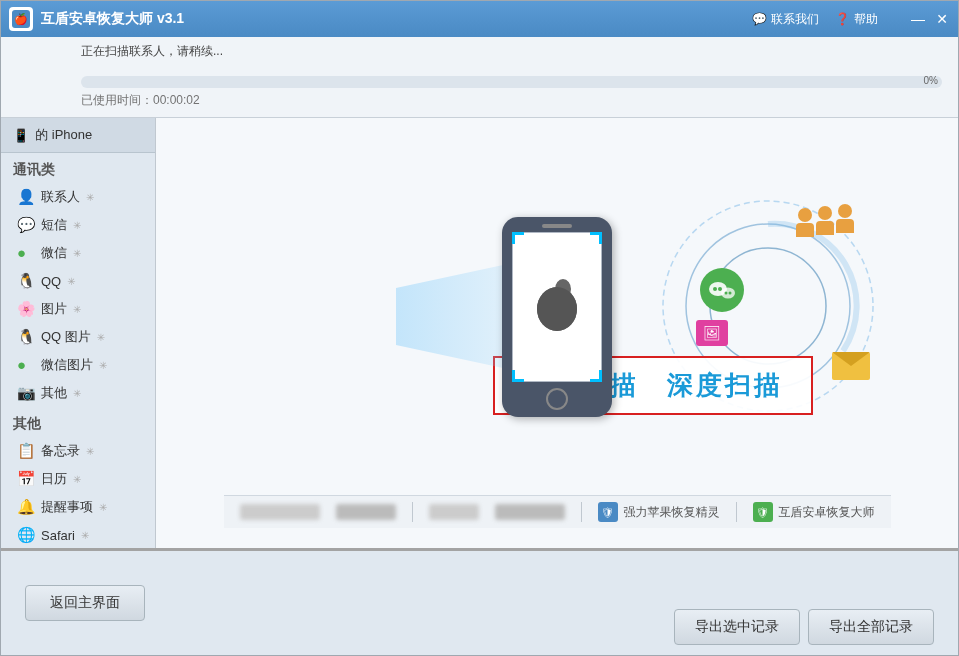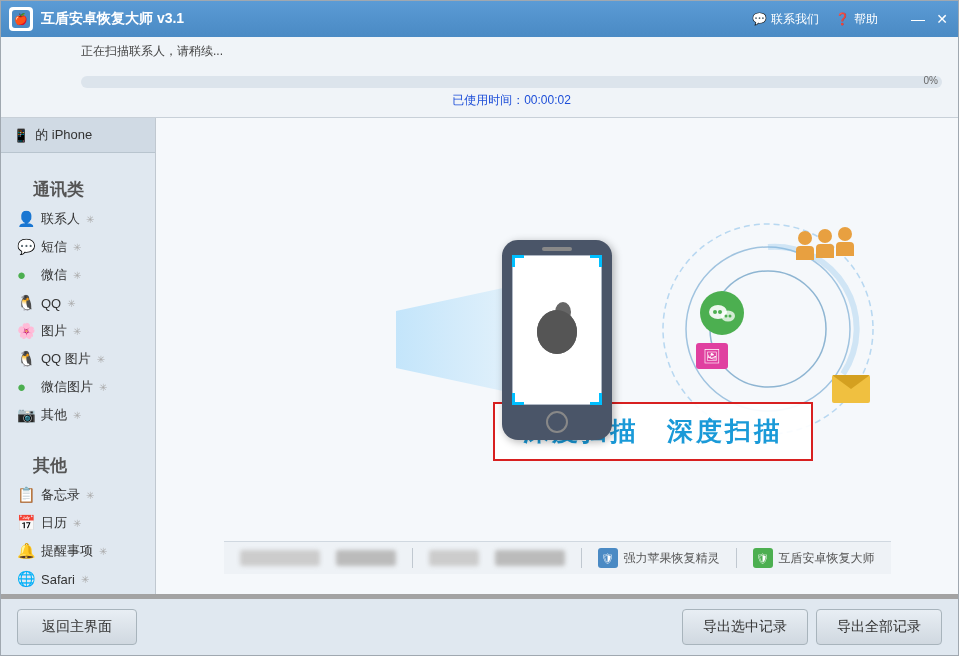--- a/index.html
+++ b/index.html
@@ -21,33 +21,33 @@
     .win-ctrl { width: 16px; height: 16px; display: flex; align-items: center; justify-content: center; color: #fff; font-size: 14px; cursor: pointer; }
 
     
     .progress-area {
       background: #f0f4f8; padding: 6px 16px 8px 80px; border-bottom: 1px solid #c8d0d8; flex-shrink: 0;
     }
     .progress-label { font-size: 12px; color: #444; margin-bottom: 16px; }
     .progress-bar-wrap { background: #dce4ec; height: 12px; border-radius: 6px; position: relative; }
     .progress-bar-fill { background: linear-gradient(to right, #7ab8e8, #5a9fd8); height: 100%; border-radius: 6px; width: 0%; }
     .progress-pct { position: absolute; right: 4px; top: -1px; font-size: 10px; color: #666; }
-    .progress-time { font-size: 12px; color: #1d4ed8; margin-top: 4px; text-align: center; }
+    .progress-time { font-size: 12px; color: #737373; margin-top: 4px; text-align: left; }
 
     
     .main-area { display: flex; flex: 1; overflow: hidden; }
 
     
     .sidebar {
       width: 155px; background: #e0e8f0; border-right: 1px solid #c0c8d0; display: flex; flex-direction: column; flex-shrink: 0; padding-bottom: 8px; overflow-y: auto;
     }
     .device-label {
       padding: 8px 12px; font-size: 13px; color: #333; background: #d0dae4; border-bottom: 1px solid #b8c4ce; display: flex; align-items: center; gap: 6px;
     }
-    .sidebar-section-title { font-size: 17px; color: #555; padding: 25px 12px 4px 12px; font-weight: bold; margin-left: 20px; }
+    .sidebar-section-title { font-size: 14px; color: #555; padding: 8px 12px 4px 12px; font-weight: bold; }
     .sidebar-item {
       display: flex; align-items: center; gap: 6px; padding: 5px 12px 5px 16px; cursor: pointer; font-size: 13px; color: #333;
     }
     .sidebar-item-icon { width: 18px; height: 18px; flex-shrink: 0; font-size: 15px; }
 
     
     .content { flex: 1; display: flex; flex-direction: column; align-items: center; padding: 20px; background: #f5f8fb; position: relative; }
 
     
     .illustration { flex: 1; display: flex; align-items: center; justify-content: center; width: 100%; position: relative; min-height: 300px; }
@@ -71,28 +71,28 @@
     .ad-bar { display: flex; align-items: center; gap: 16px; padding: 6px 16px; background: #eef2f6; border-top: 1px solid #d0d8e0; justify-content: center; flex-shrink: 0; }
     .ad-item { display: flex; align-items: center; gap: 6px; font-size: 12px; color: #555; }
     .ad-logo { width: 20px; height: 20px; border-radius: 3px; display: flex; align-items: center; justify-content: center; font-size: 10px; color: #fff; }
     .ad-logo.blue { background: #4a8ac4; }
     .ad-logo.green { background: #4caf50; }
     .ad-blur { width: 80px; height: 16px; background: #ccc; border-radius: 3px; filter: blur(2px); }
     .ad-blur2 { width: 60px; height: 16px; background: #bbb; border-radius: 3px; filter: blur(2px); }
     .ad-divider { width: 1px; height: 20px; background: #c0c8d0; }
 
     
-    .footer { display: flex; align-items: center; padding: 10px 16px; background: #e0e8f0; border-top: 5px solid #a3a3a3; gap: 8px; flex-shrink: 0; }
+    .footer { display: flex; align-items: center; padding: 10px 24px; background: #e0e8f0; border-top: 3px solid #a3a3a3; gap: 8px; flex-shrink: 0; }
     .footer-btn {
       padding: 8px 24px; background: linear-gradient(to bottom, #e8eef4, #d0d8e0);
       border: 1px solid #a8b4bc; border-radius: 4px; font-size: 14px; color: #333;
       cursor: pointer; font-family: inherit;
     }
     .footer-spacer { flex: 1; }
-    .footer-btn.right { padding: 8px 20px; }
+    .footer-btn.right { padding: 8px 20px; margin-top: 48px; }
   </style>
 </head>
 <body>
 
 <div class="window">
 
   <div class="titlebar">
     <div class="titlebar-icon">
       <svg width="18" height="18" viewBox="0 0 18 18">
         <rect width="18" height="18" rx="3" fill="#4a8ac4"></rect>

